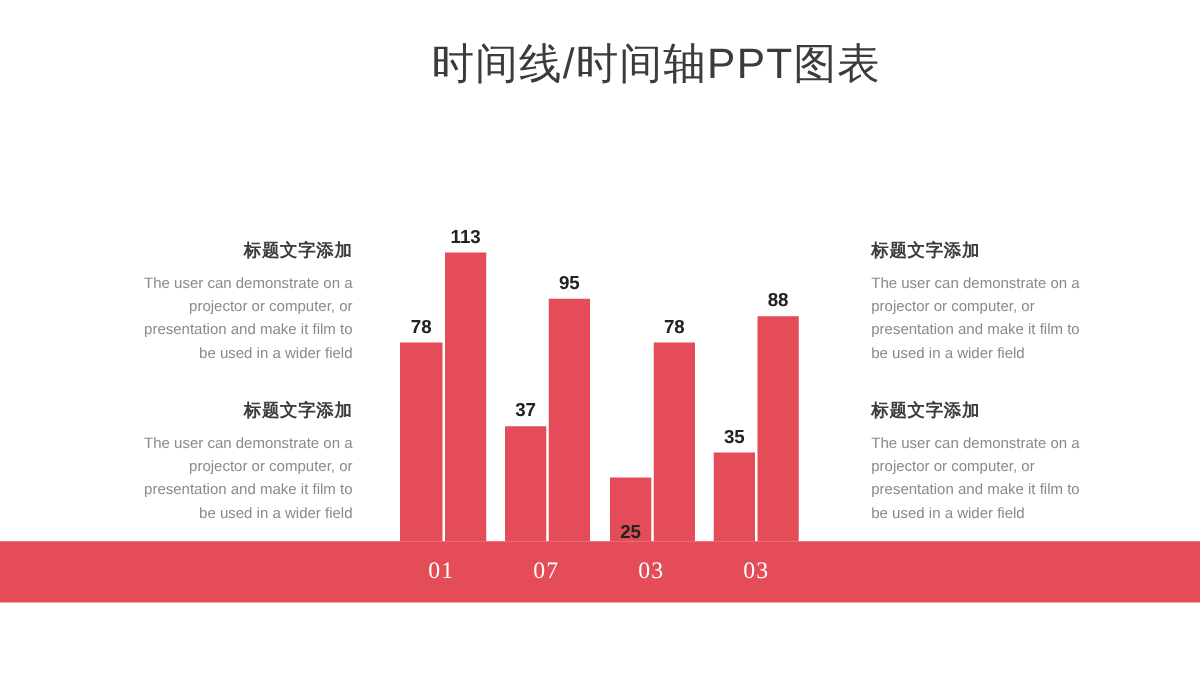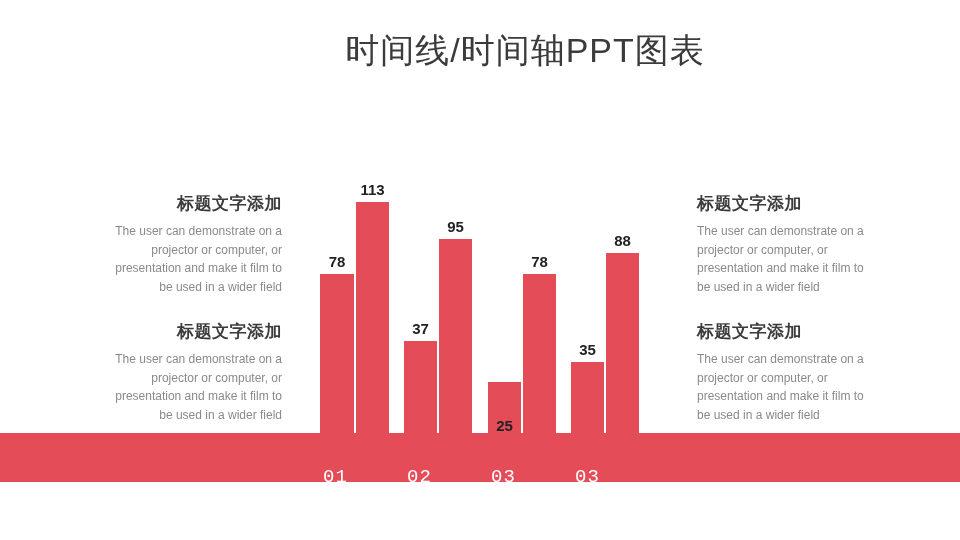--- a/index.html
+++ b/index.html
@@ -46,25 +46,25 @@
     position: absolute;
     left: 0;
     top: 433px;
     width: 960px;
     height: 49px;
   }
   .axis-label {
     position: absolute;
     top: 13px;
     width: 60px;
+    text-align: center;
     color: #ffffff;
     font-size: 19px;
     letter-spacing: 1px;
-    font-family: Liberation Mono, monospace;
-    margin-top: 20px;
+    font-family: Liberation Serif, serif;
   }
 
   
   .plot {
     position: absolute;
     left: 0;
     top: 0;
     width: 960px;
     height: 433px;
   }
@@ -84,21 +84,21 @@
   }
 
   
   .txt-block {
     position: absolute;
     width: 172px;
   }
   .txt-block.left  { text-align: right; }
   .txt-block.right { text-align: left;  }
   .txt-head {
-    font-size: 17px;
+    font-size: 14px;
     font-weight: bold;
     color: #3c3c3c;
     letter-spacing: 0.5px;
     margin-bottom: 7px;
     font-family: Liberation Sans, sans-serif;
   }
   .txt-body {
     font-size: 12px;
     line-height: 1.55;
     color: #8a8a8a;
@@ -147,18 +147,18 @@
       <div class="bar-value" style="left: 509.5px; top: 252.88px;">78</div>
       <div class="bar" style="left: 571px; width: 33px; height: 71.4px; background: rgb(228, 76, 88);"></div>
       <div class="bar-value" style="left: 557.5px; top: 340.6px;">35</div>
       <div class="bar" style="left: 606px; width: 33px; height: 179.52px; background: rgb(228, 76, 88);"></div>
       <div class="bar-value" style="left: 592.5px; top: 232.48px;">88</div>
     </div>
 
   <div class="base-band"></div>
   <div class="axis-labels" id="axis-label-area">
       <div class="axis-label" style="left: 323px;">01</div>
-      <div class="axis-label" style="left: 407px;">02</div>
+      <div class="axis-label" style="left: 407px;">07</div>
       <div class="axis-label" style="left: 491px;">03</div>
       <div class="axis-label" style="left: 575px;">03</div>
     </div>
 
 </div>
 
 </body></html>

